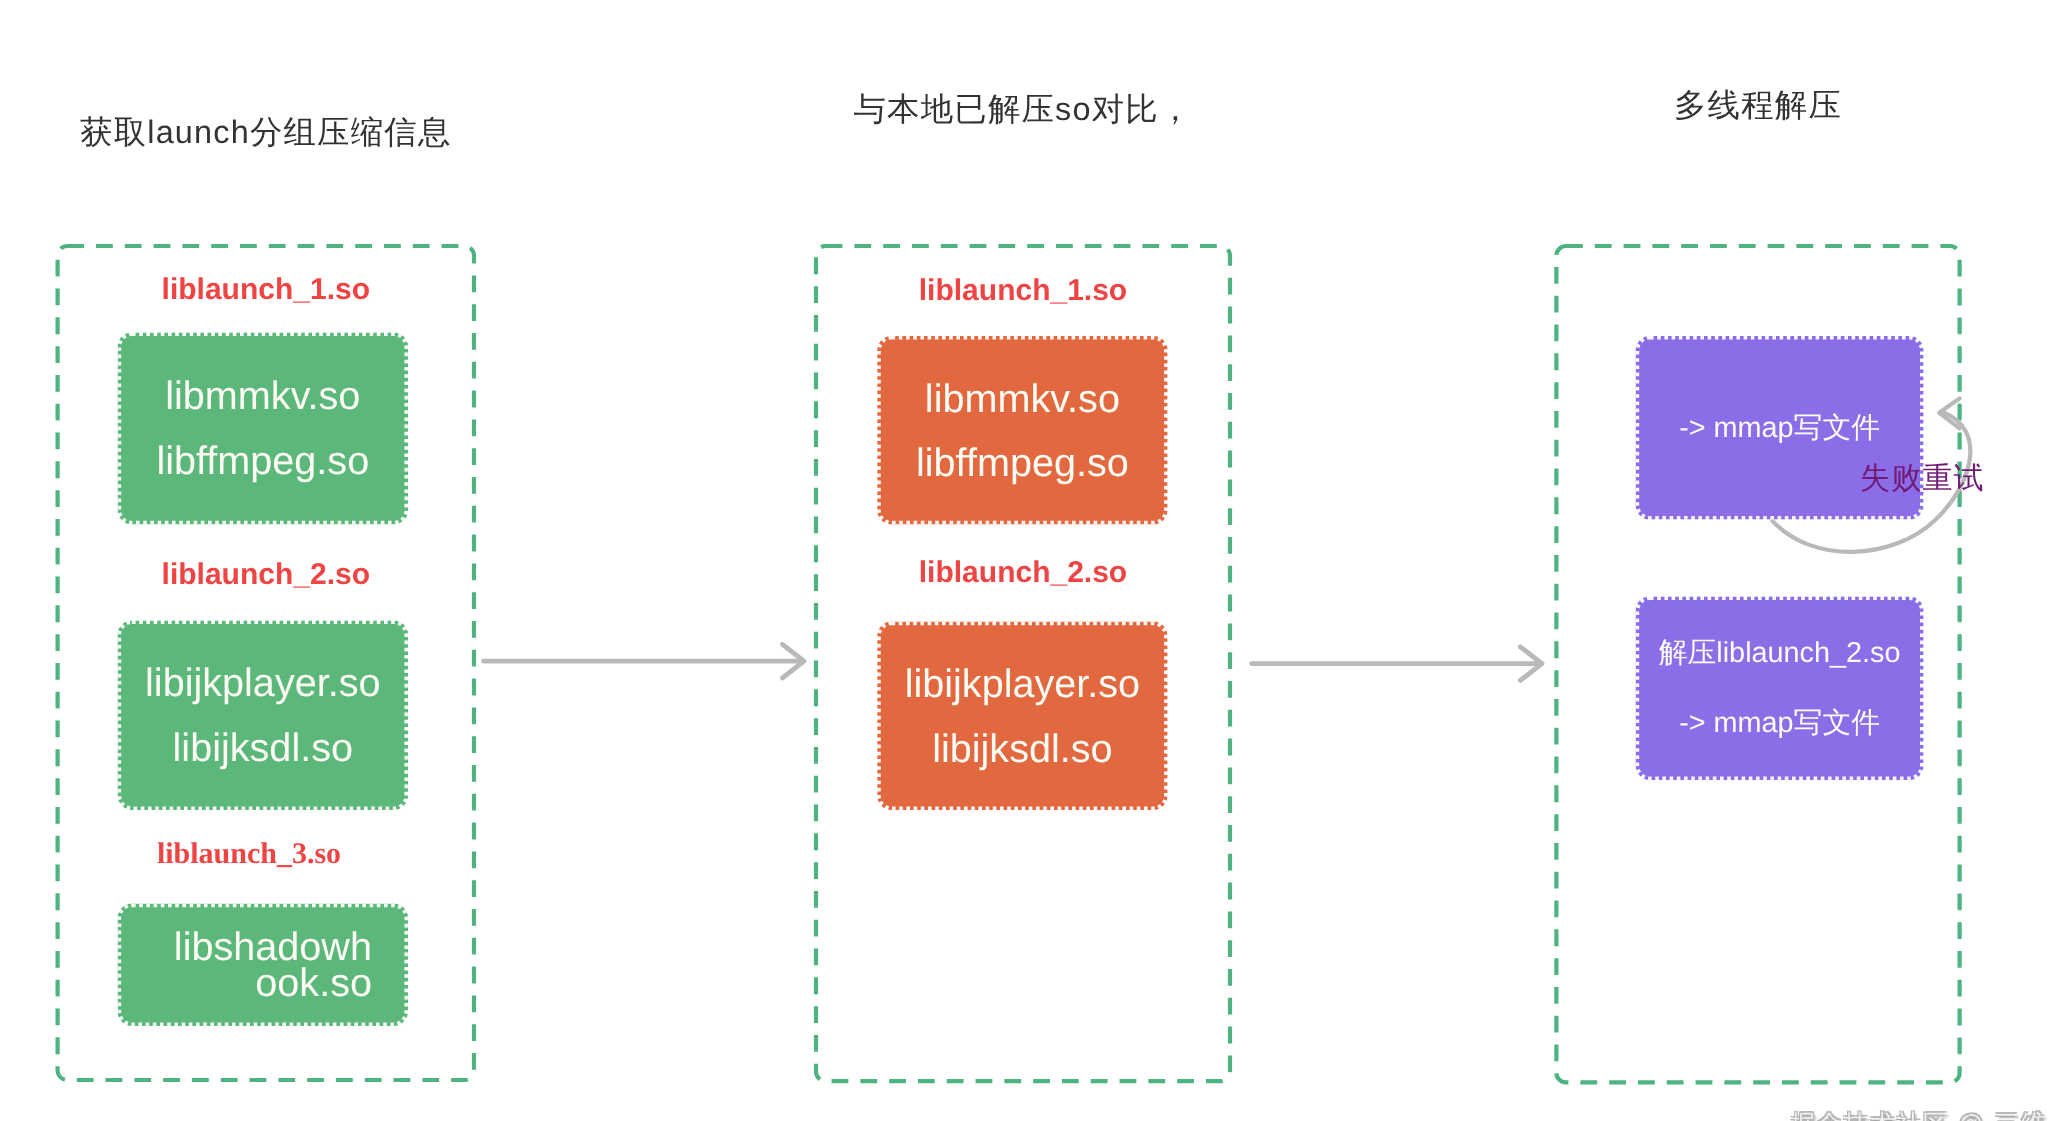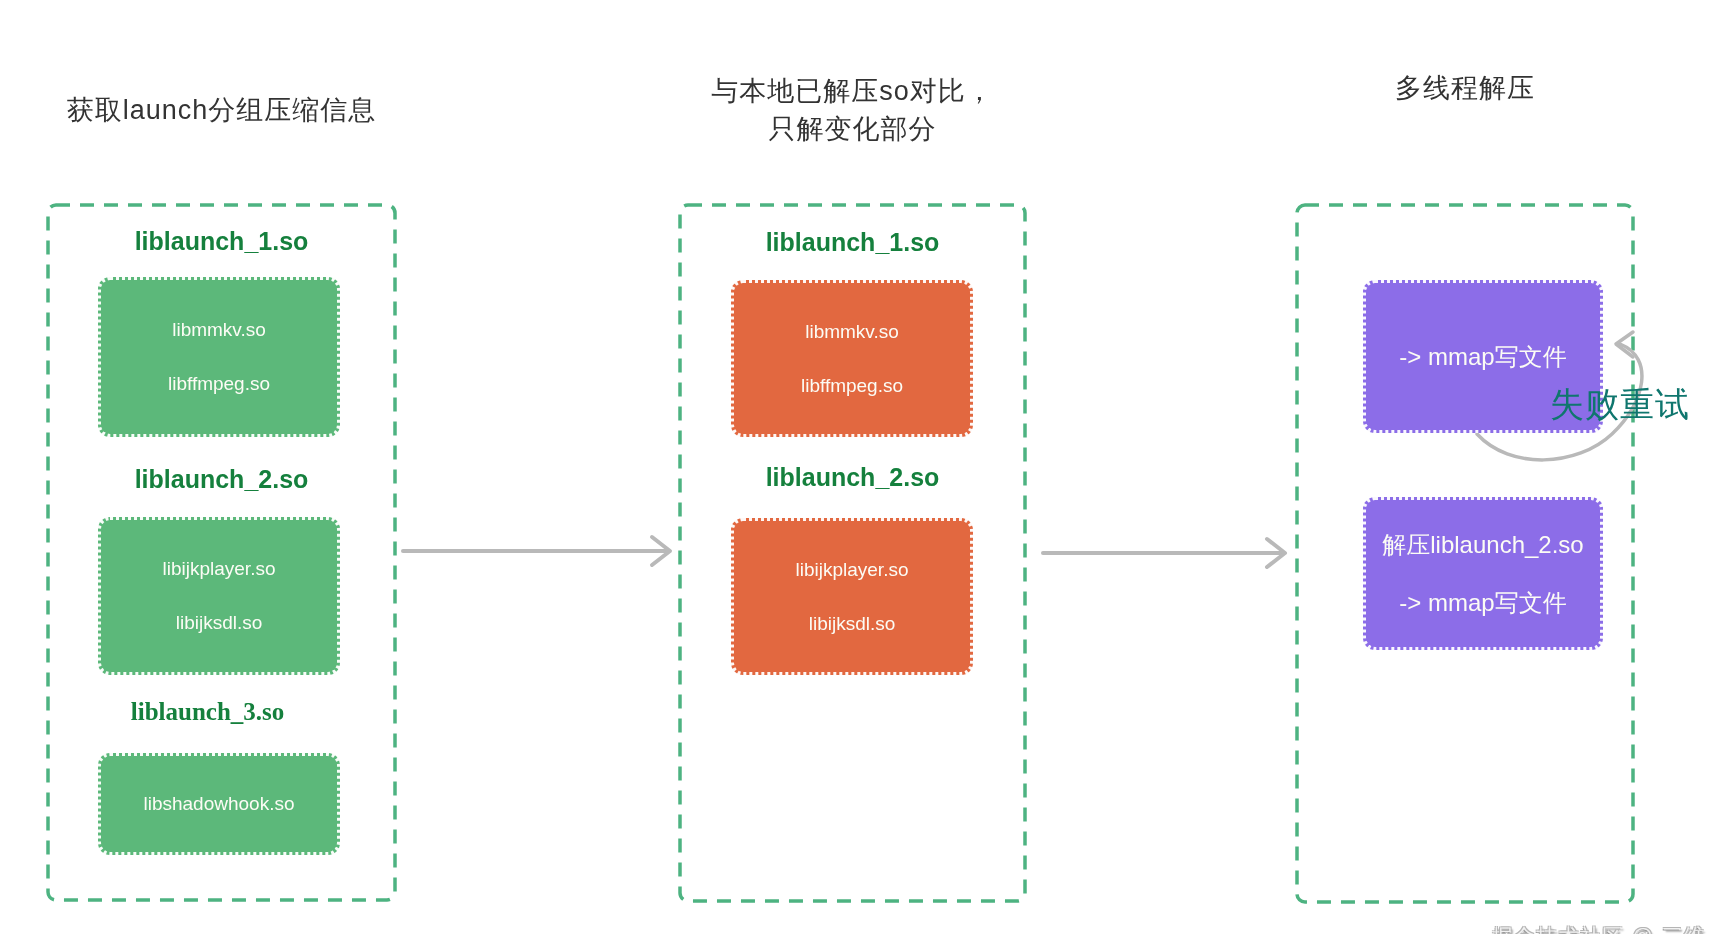--- a/index.html
+++ b/index.html
@@ -11,37 +11,37 @@
   .layer{position:absolute;left:0;top:0;z-index:1;}
   .dashed-rect{fill:none;stroke:var(--green_border,#4db381);stroke-width:3.5;stroke-dasharray:14 10;}
   .flow-arrow{fill:none;stroke:var(--arrow_gray,#b9b9b9);stroke-width:4;stroke-linecap:round;stroke-linejoin:round;}
   .retry-arrow{fill:none;stroke:var(--arrow_gray,#b9b9b9);stroke-width:3.5;stroke-linecap:round;stroke-linejoin:round;}
 
   .col-title{
     position:absolute;color:var(--text_dark,#333333);font-size:27px;line-height:36px;
     text-align:center;z-index:2;letter-spacing:1px;
   }
   .group-header{
-    position:absolute;color:#15803d;font-size:25px;font-weight:bold;
+    position:absolute;color:#ef4444;font-size:25px;font-weight:bold;
     text-align:center;z-index:2;
   }
   .lib-box{
     position:absolute;z-index:2;border:3px dotted rgba(255,255,255,0.95);border-radius:12px;
     display:flex;flex-direction:column;align-items:center;justify-content:center;
-    color:var(--text_white,#fcfcf5);font-size:19px;text-align:center;box-sizing:border-box;
+    color:var(--text_white,#fcfcf5);font-size:33px;text-align:center;box-sizing:border-box;
   }
   .lib-box.green{background:var(--green_fill,#5cb87a);}
   .lib-box.orange{background:var(--orange_fill,#e26840);}
   .lib-box.purple{background:var(--purple_fill,#8c6de8);font-size:24px;}
   .lib-box .item{line-height:30px;}
   .gap24{row-gap:24px;}
   .wrap-item{max-width:182px;word-break:break-all;line-height:32px;}
   .task-line{line-height:34px;}
   .retry-label{
-    position:absolute;color:#0f766e;font-size:34px;z-index:3;letter-spacing:1px;
+    position:absolute;color:#701a75;font-size:25px;z-index:3;letter-spacing:1px;
   }
   .watermark{
     position:absolute;right:8px;bottom:4px;z-index:3;font-size:20px;letter-spacing:2px;
     color:#f2f2f2;
     text-shadow:-1px -1px 0 #b5b5b5,1px -1px 0 #b5b5b5,-1px 1px 0 #9a9a9a,2px 2px 2px #8a8a8a;
   }
 </style>
 </head>
 <body>
 
@@ -66,21 +66,20 @@
     <g>
       <path class="retry-arrow" d="M 1477 414 C 1510 450, 1577 447, 1612 414 C 1645 383, 1655 338, 1620 324"></path>
       <polyline class="retry-arrow" points="1633,312 1616,324 1633,337"></polyline>
     </g>
   </svg>
 
   <div class="col-title" style="left:48px;top:72px;width:347px;">获取launch分组压缩信息</div>
 
   <div class="col-title" style="left:655px;top:52px;width:395px;line-height:38px;">
     <div>与本地已解压so对比，</div>
-    <div>只解变化部分</div>
   </div>
 
   <div class="col-title" style="left:1297px;top:50px;width:336px;">多线程解压</div>
 
   <div class="group-header" style="left:48px;top:207px;width:347px;">liblaunch_1.so</div>
   <div class="lib-box green gap24" style="left:98px;top:257px;width:242px;height:160px;">
     <div class="item">libmmkv.so</div>
     <div class="item">libffmpeg.so</div>
   </div>
 

